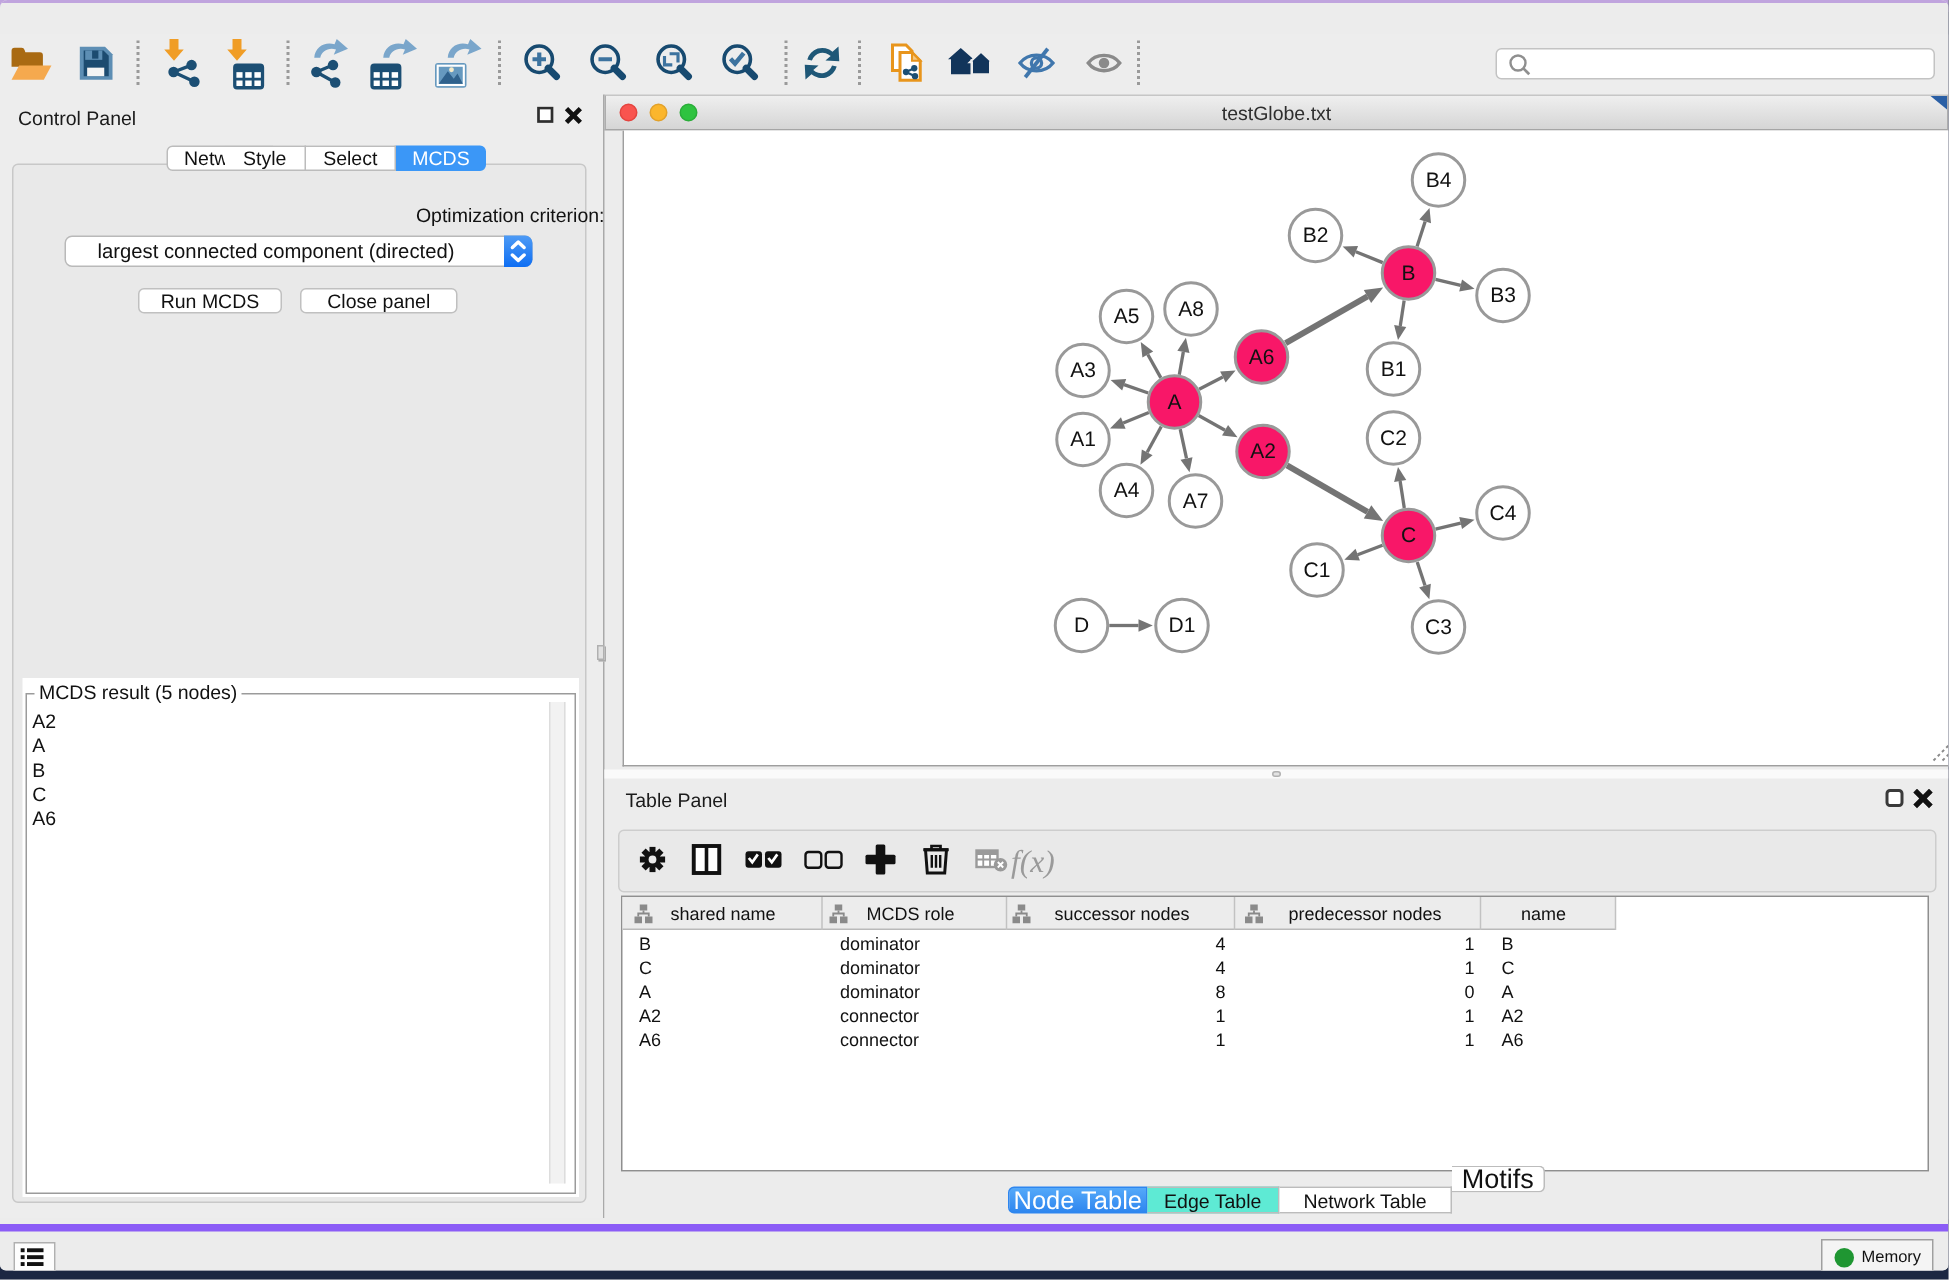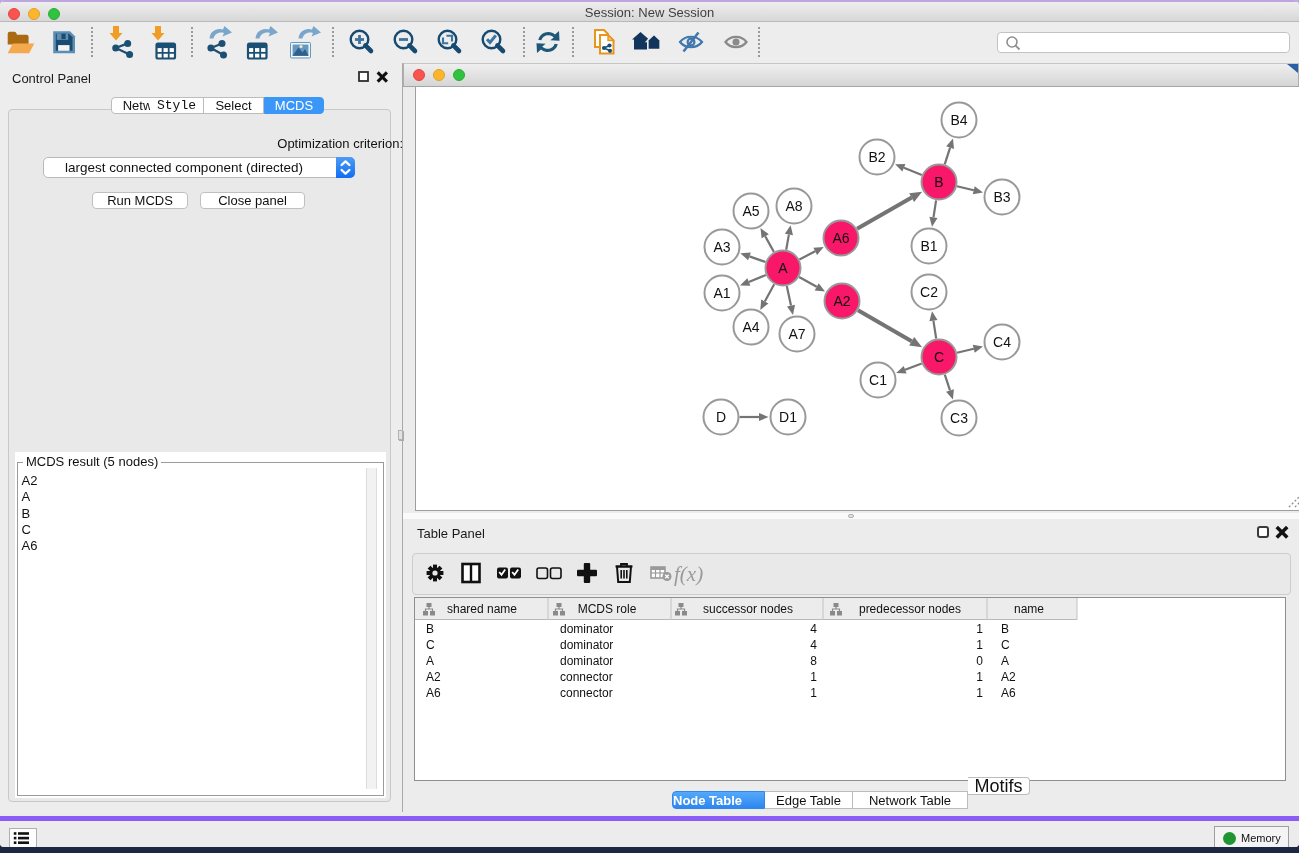--- a/index.html
+++ b/index.html
@@ -28,26 +28,20 @@
   #mcdswhite { position:absolute; left:15px; top:389px; width:371px; height:346px; background:#fff;padding-left:48px; }
   #mcdsbox { position:absolute; left:2px; top:10px; width:367px; height:334px; border:1px solid #9b9b9b; }
   
   #statusbar { position:absolute; left:0; top:816px; width:1299px; height:31px; background:#ececec; border-top:5px solid #8b5cf6; }
 </style>
 </head>
 <body>
 <div id="purpletop"></div>
 <div id="app">
   <div style="position:absolute;left:0;top:0;width:1299px;height:2px;background:#c0a4de;"></div>
-  <div id="titlebar">
-    <span class="tl" style="left:8px; background:#f9544f; border:1px solid #e4443f;"></span>
-    <span class="tl" style="left:28px; background:#fbb62c; border:1px solid #e2a12a;"></span>
-    <span class="tl" style="left:48px; background:#2fc340; border:1px solid #2aad39;"></span>
-    <div class="title">Session: New Session</div>
-  </div>
   <div id="toolbar">
     <svg width="1299" height="40" style="position:absolute;left:0;top:0">
 
       <g transform="translate(20,19)">
         <path d="M -12.3,2.5 L -12.3,-8.2 Q -12.3,-10.2 -10.3,-10.2 L -5.6,-10.2 Q -4.1,-10.2 -3.6,-8.7 L -3.1,-7.2 L 6.6,-7.2 Q 8.6,-7.2 8.6,-5.2 L 8.6,2.5 Z" fill="#a96a12"></path>
         <path d="M -12.3,11.2 L -7.2,1.6 L 14.3,1.6 L 9.2,11.2 Z" fill="#f5a94e"></path>
       </g>
 
       <g transform="translate(64,19)">
         <path d="M -10.8,-10.8 L 6,-10.8 L 11,-5.8 L 11,11.2 L -10.8,11.2 Z" fill="#5d8eb4"></path>
@@ -186,21 +180,21 @@
   <div id="leftpanel">
     <div class="paneltitle" style="position:absolute;left:12px;top:8px">Control Panel</div>
     <svg width="36" height="14" style="position:absolute;left:357px;top:8px">
       <rect x="2" y="1" width="9" height="9" fill="#fff" stroke="#2e2e2e" stroke-width="1.8"></rect>
       <g transform="translate(20,-1.5) scale(0.88)">
           <path d="M 2,2 L 6,6 L 10,2 L 12.5,4.5 L 8.5,8.5 L 12.5,12.5 L 10,15 L 6,11 L 2,15 L -0.5,12.5 L 3.5,8.5 L -0.5,4.5 Z" fill="#111"></path>
         </g>
     </svg>
     <div id="cpbox"></div>
     <div class="tabbtn" style="left:79px;top:34px;width:71px;border-radius:4px 0 0 4px;margin-left:32px;">Network</div>
-    <div class="tabbtn" style="left:150px;top:34px;width:54px;border-left:none;font-family:Liberation Mono, monospace;">Style</div>
+    <div class="tabbtn" style="left:150px;top:34px;width:54px;border-left:none;">Style</div>
     <div class="tabbtn" style="left:204px;top:34px;width:60px;border-left:none;">Select</div>
     <div class="tabbtn tabsel" style="left:264px;top:34px;width:60px;border-radius:0 4px 4px 0;">MCDS</div>
     <div style="position:absolute;left:0;top:73px;width:403px;text-align:right;font-size:13px;color:#111;">Optimization criterion:</div>
     <div style="position:absolute;left:43px;top:94px;width:312px;height:21px;background:#fff;border:1px solid #b9b9b9;border-radius:5px;">
       <div style="position:absolute;left:0;right:30px;top:2px;text-align:center;font-size:13.5px;color:#111;">largest connected component (directed)</div>
       <div style="position:absolute;right:-1px;top:-1px;width:19px;height:21px;background:linear-gradient(#4e9bf5,#0e6ef3);border-radius:0 5px 5px 0;">
         <svg width="19" height="21">
             <path d="M 5.6,8 L 9.5,4.4 L 13.4,8" fill="none" stroke="#fff" stroke-width="2.3" stroke-linejoin="round" stroke-linecap="round"></path>
             <path d="M 5.6,13 L 9.5,16.6 L 13.4,13" fill="none" stroke="#fff" stroke-width="2.3" stroke-linejoin="round" stroke-linecap="round"></path>
           </svg>
@@ -232,20 +226,21 @@
       <span style="position:absolute;left:8px;top:5px;width:13px;height:13px;border-radius:50%;background:#1f9632;"></span>
       <span style="position:absolute;left:26px;top:5px;">Memory</span>
     </div>
   </div>
 
   <div id="netwin" style="position:absolute;left:403px;top:63px;width:896px;height:448px;">
     <div style="position:absolute;left:0;top:0;width:896px;height:24px;background:linear-gradient(#efefef,#d5d5d5);border:1px solid #adadad;border-top:1px solid #c6c6c6;border-bottom:1px solid #a5a5a5;">
       <span class="tl" style="left:9px;top:5px;background:#f9544f;border:1px solid #e4443f;"></span>
       <span class="tl" style="left:29px;top:5px;background:#fbb62c;border:1px solid #e2a12a;"></span>
       <span class="tl" style="left:49px;top:5px;background:#2fc340;border:1px solid #2aad39;"></span>
+      <div style="position:absolute;left:0;right:0;top:4px;text-align:center;font-size:13px;color:#2e2e2e;">testGlobe.txt</div>
       <svg width="14" height="12" style="position:absolute;right:0;top:0">
           <path d="M 14,0 L 14,9 L 3,0 Z" fill="#2a5fa5"></path>
         </svg>
     </div>
     <div style="position:absolute;left:0;top:24px;width:896px;height:424px;background:#fff;border:1px solid #9e9e9e;border-top:none;margin-left:12px;">
       <svg width="894" height="423" viewBox="404 87 894 423" style="position:absolute;left:0;top:0">
 <line x1="753.5" y1="262.0" x2="737.4" y2="256.4" stroke="#747474" stroke-width="2.2"></line>
 <polygon points="728.4,253.3 738.8,252.6 736.1,260.3" fill="#747474"></polygon>
 <line x1="761.9" y1="251.9" x2="753.2" y2="236.3" stroke="#747474" stroke-width="2.2"></line>
 <polygon points="748.5,228.0 756.8,234.3 749.6,238.3" fill="#747474"></polygon>
@@ -469,20 +464,20 @@
             <text x="568" y="60" text-anchor="end">1</text>
             <text x="586" y="60">A2</text>
           <text x="11" y="76">A6</text>
             <text x="145" y="76">connector</text>
             <text x="402" y="76" text-anchor="end">1</text>
             <text x="568" y="76" text-anchor="end">1</text>
             <text x="586" y="76">A6</text>
         </g>
       </svg>
     </div>
-    <div style="position:absolute;left:269px;top:278px;height:18px;width:93px;background:linear-gradient(#55a9f9,#2e86ef);border:1px solid #2e86ef;border-radius:4px 0 0 4px;color:#fff;font-size:13px;line-height:17px;font-weight:bold;">Node Table</div>
-    <div style="position:absolute;left:362px;top:278px;height:18px;width:88px;background:#ffffff;border:1px solid #bcbcbc;border-left:none;color:#111;font-size:13px;text-align:center;line-height:17px;">Edge Table</div>
+    <div style="position:absolute;left:269px;top:278px;height:18px;width:93px;background:linear-gradient(#55a9f9,#2e86ef);border:1px solid #2e86ef;border-radius:4px 0 0 4px;color:#fff;font-size:17px;text-align:center;line-height:17px;">Node Table</div>
+    <div style="position:absolute;left:362px;top:278px;height:18px;width:88px;background:#5eead4;border:1px solid #bcbcbc;border-left:none;color:#111;font-size:13px;text-align:center;line-height:17px;">Edge Table</div>
     <div style="position:absolute;left:450px;top:278px;height:18px;width:115px;background:#fff;border:1px solid #bcbcbc;border-left:none;color:#111;font-size:13px;text-align:center;line-height:17px;">Network Table</div>
     <div style="position:absolute;left:565px;top:264px;height:18px;width:62px;background:#fff;border:1px solid #bcbcbc;border-left:none;border-radius:0 4px 4px 0;color:#111;font-size:18px;text-align:center;line-height:17px;">Motifs</div>
   </div>
   <div style="position:absolute;left:848px;top:514px;width:6px;height:4px;background:#e2e2e2;border:1px solid #b0b0b0;border-radius:2px;"></div>
   <div style="position:absolute;left:398px;top:430px;width:5px;height:10px;background:#e2e2e2;border:1px solid #b0b0b0;"></div>
 </div>
 
 </body></html>

